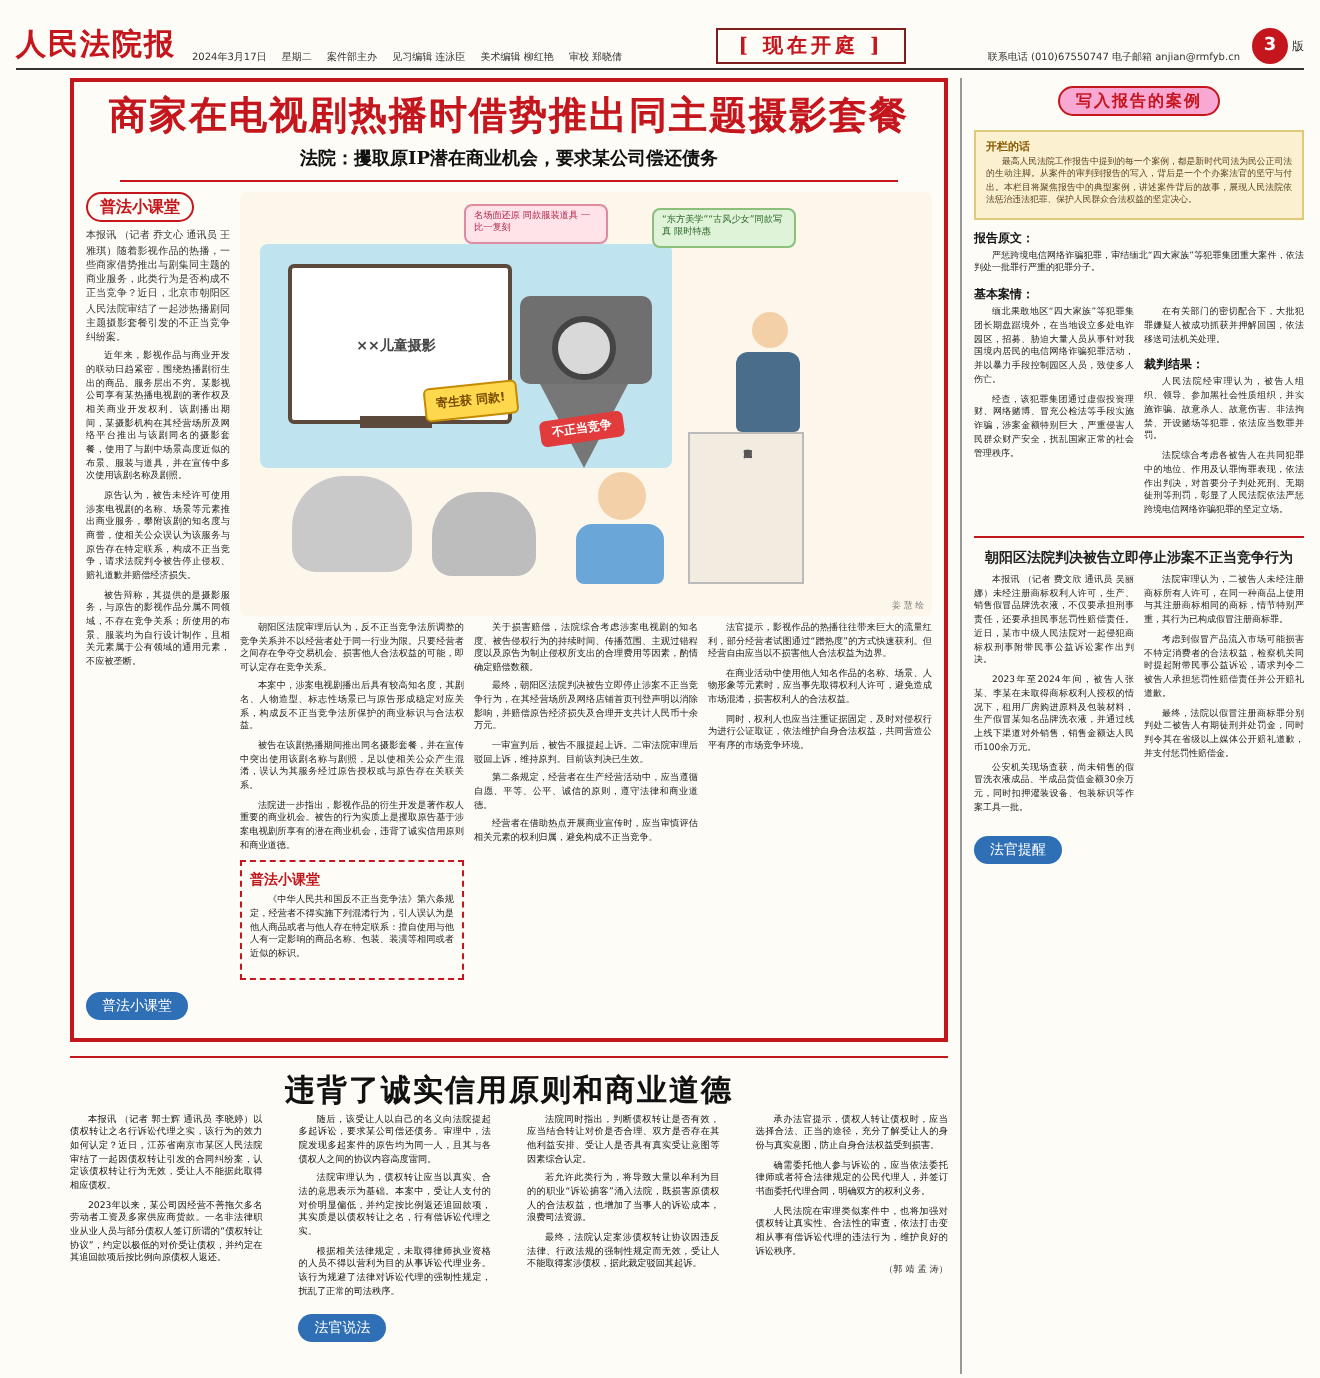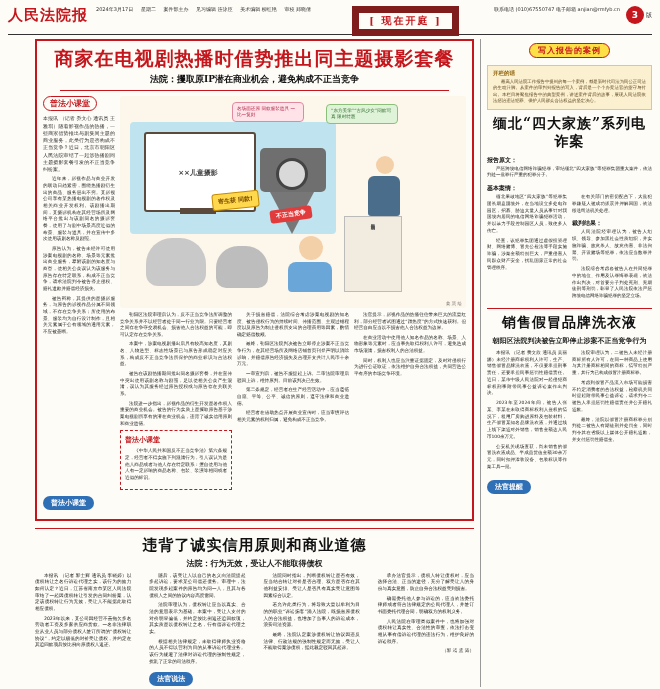--- a/index.html
+++ b/index.html
@@ -6,30 +6,30 @@
   body{
     width:660px;height:689px;
     background:#fdfcf7;
     font-family:"DejaVu Sans","Liberation Sans",sans-serif;
     overflow:hidden;
     color:#111;
   }
   .page{position:relative;width:660px;height:689px;box-sizing:border-box;padding:6px 8px;}
 
   
-  .masthead{display:flex;align-items:flex-start;height:26px;border-bottom:1px solid #333;padding-bottom:2px;}
+  .masthead{display:flex;align-items:flex-end;height:26px;border-bottom:1px solid #333;padding-bottom:2px;}
   .logo{
     color:#c4161c;font-weight:bold;font-size:15px;letter-spacing:1px;
     font-family:"DejaVu Serif","Liberation Serif",serif;white-space:nowrap;
   }
   .mast-meta{font-size:5px;color:#333;margin-left:8px;line-height:1.3;white-space:nowrap;}
   .mast-meta span{margin-right:6px;}
   .mast-center{flex:1;display:flex;justify-content:center;}
   .mast-banner{
-    border:7px solid #7f1d1d;color:#c4161c;font-size:10px;font-weight:bold;
+    border:1px solid #7f1d1d;color:#c4161c;font-size:10px;font-weight:bold;
     padding:1px 10px;font-family:"DejaVu Serif","Liberation Serif",serif;
     letter-spacing:2px;
   }
   .mast-right{font-size:5px;color:#333;white-space:nowrap;margin-right:6px;}
   .pagebadge{
     width:18px;height:18px;border-radius:50%;background:#c4161c;color:#fff;
     display:flex;align-items:center;justify-content:center;font-size:9px;font-weight:bold;
   }
   .pagebadge-wrap{display:flex;align-items:center;gap:2px;font-size:6px;color:#333;}
 
@@ -92,21 +92,21 @@
   .ill-poster{position:absolute;left:224px;top:120px;width:56px;height:74px;background:#f2ece0;border:1px solid #bbb;}
   .ill-poster .pt{font-size:4.4px;color:#555;writing-mode:vertical-rl;margin:4px auto;display:block;}
   .ill-credit{position:absolute;right:4px;bottom:2px;font-size:4.4px;color:#777;}
 
   
   .lawbox{border:1px dashed #c4161c;padding:4px;margin-top:3px;}
   .lawbox .lb-title{color:#c4161c;font-weight:bold;font-size:7px;margin-bottom:3px;font-family:"DejaVu Serif","Liberation Serif",serif;}
   .lawbox p{margin:0 0 3px;font-size:4.6px;line-height:1.45;text-indent:9px;text-align:justify;}
 
   .pill{
-    display:inline-block;background:#2f6fb5;color:#fff;font-size:7px;font-weight:bold;
+    display:inline-block;background:#2f6fb5;color:#fff;font-size:7px;font-weight:normal;
     padding:2px 8px;border-radius:9px;margin:4px 0;font-family:"DejaVu Serif","Liberation Serif",serif;
   }
 
   
   .article2{margin-top:7px;border-top:1px solid #c4161c;padding-top:5px;}
   .article2 h1{
     margin:2px 0 3px;text-align:center;font-size:15px;font-weight:bold;color:#111;
     font-family:"DejaVu Serif","Liberation Serif",serif;letter-spacing:1px;
   }
   .article2 h2{
@@ -119,21 +119,21 @@
   .sigline{text-align:right;font-size:4.6px;color:#333;margin-top:2px;}
 
   
   .rbanner{
     position:relative;height:22px;margin-bottom:4px;
     display:flex;align-items:center;justify-content:center;
   }
   .rbanner .rb-txt{
     color:#c4161c;font-weight:bold;font-size:8px;letter-spacing:1px;
     font-family:"DejaVu Serif","Liberation Serif",serif;
-    border:1px solid #c4161c;border-radius:10px;padding:1px 8px;background:#fde047;
+    border:1px solid #c4161c;border-radius:10px;padding:1px 8px;background:#f9a8d4;
   }
   .yellowpanel{
     background:#fbf0cf;border:1px solid #e2c97a;padding:4px 5px;margin-bottom:5px;
   }
   .yellowpanel .yp-title{font-size:5.5px;font-weight:bold;color:#8a5a00;margin-bottom:2px;}
   .yellowpanel p{margin:0;font-size:4.4px;line-height:1.45;text-indent:8px;text-align:justify;color:#5a4320;}
 
   .rtitle{
     text-align:center;font-size:14px;font-weight:bold;color:#111;margin:5px 0 4px;
     font-family:"DejaVu Serif","Liberation Serif",serif;letter-spacing:1px;
@@ -177,21 +177,21 @@
       <span>版</span>
     </div>
   </div>
 
   <div class="body-wrap">
 
     <div class="col-left">
 
       <div class="feature">
         <h1>商家在电视剧热播时借势推出同主题摄影套餐</h1>
-        <h2>法院：攫取原IP潜在商业机会，避免构成不正当竞争</h2>
+        <h2>法院：攫取原IP潜在商业机会，要求某公司偿还债务</h2>
 
         <div class="feat-cols">
 
           <div class="fcol w1">
             <div class="tagline">普法小课堂</div>
             <div class="byline">本报讯 （记者 乔文心 通讯员 王雅琪）随着影视作品的热播，一些商家借势推出与剧集同主题的商业服务，此类行为是否构成不正当竞争？近日，北京市朝阳区人民法院审结了一起涉热播剧同主题摄影套餐引发的不正当竞争纠纷案。</div>
             <p>近年来，影视作品与商业开发的联动日趋紧密，围绕热播剧衍生出的商品、服务层出不穷。某影视公司享有某热播电视剧的著作权及相关商业开发权利。该剧播出期间，某摄影机构在其经营场所及网络平台推出与该剧同名的摄影套餐，使用了与剧中场景高度近似的布景、服装与道具，并在宣传中多次使用该剧名称及剧照。</p>
             <p>原告认为，被告未经许可使用涉案电视剧的名称、场景等元素推出商业服务，攀附该剧的知名度与商誉，使相关公众误认为该服务与原告存在特定联系，构成不正当竞争，请求法院判令被告停止侵权、赔礼道歉并赔偿经济损失。</p>
             <p>被告辩称，其提供的是摄影服务，与原告的影视作品分属不同领域，不存在竞争关系；所使用的布景、服装均为自行设计制作，且相关元素属于公有领域的通用元素，不应被垄断。</p>
           </div>
@@ -255,21 +255,20 @@
             </div>
           </div>
 
         </div>
 
         <div class="pill">普法小课堂</div>
       </div>
 
       <div class="article2">
         <h1>违背了诚实信用原则和商业道德</h1>
-        <h2>法院：行为无效，受让人不能取得债权</h2>
         <div class="a2cols">
           <div class="a2col">
             <p>本报讯 （记者 郭士辉 通讯员 李晓婷）以债权转让之名行诉讼代理之实，该行为的效力如何认定？近日，江苏省南京市某区人民法院审结了一起因债权转让引发的合同纠纷案，认定该债权转让行为无效，受让人不能据此取得相应债权。</p>
             <p>2023年以来，某公司因经营不善拖欠多名劳动者工资及多家供应商货款。一名非法律职业从业人员与部分债权人签订所谓的“债权转让协议”，约定以极低的对价受让债权，并约定在其追回款项后按比例向原债权人返还。</p>
           </div>
           <div class="a2col">
             <p>随后，该受让人以自己的名义向法院提起多起诉讼，要求某公司偿还债务。审理中，法院发现多起案件的原告均为同一人，且其与各债权人之间的协议内容高度雷同。</p>
             <p>法院审理认为，债权转让应当以真实、合法的意思表示为基础。本案中，受让人支付的对价明显偏低，并约定按比例返还追回款项，其实质是以债权转让之名，行有偿诉讼代理之实。</p>
             <p>根据相关法律规定，未取得律师执业资格的人员不得以营利为目的从事诉讼代理业务。该行为规避了法律对诉讼代理的强制性规定，扰乱了正常的司法秩序。</p>
             <div class="pill">法官说法</div>
@@ -294,21 +293,20 @@
 
       <div class="rbanner">
         <div class="rb-txt">写入报告的案例</div>
       </div>
 
       <div class="yellowpanel">
         <div class="yp-title">开栏的话</div>
         <p>最高人民法院工作报告中提到的每一个案例，都是新时代司法为民公正司法的生动注脚。从案件的审判到报告的写入，背后是一个个办案法官的坚守与付出。本栏目将聚焦报告中的典型案例，讲述案件背后的故事，展现人民法院依法惩治违法犯罪、保护人民群众合法权益的坚定决心。</p>
       </div>
 
-      <div class="rtitle">缅北“四大家族”系列电诈案</div>
 
       <div class="rtext">
         <div class="rhead">报告原文：</div>
         <p>严惩跨境电信网络诈骗犯罪，审结缅北“四大家族”等犯罪集团重大案件，依法判处一批罪行严重的犯罪分子。</p>
         <div class="rhead">基本案情：</div>
       </div>
 
       <div class="rtwo">
         <div class="rc rtext">
           <p>缅北果敢地区“四大家族”等犯罪集团长期盘踞境外，在当地设立多处电诈园区，招募、胁迫大量人员从事针对我国境内居民的电信网络诈骗犯罪活动，并以暴力手段控制园区人员，致使多人伤亡。</p>
@@ -317,21 +315,20 @@
         <div class="rc rtext">
           <p>在有关部门的密切配合下，大批犯罪嫌疑人被成功抓获并押解回国，依法移送司法机关处理。</p>
           <div class="rhead">裁判结果：</div>
           <p>人民法院经审理认为，被告人组织、领导、参加黑社会性质组织，并实施诈骗、故意杀人、故意伤害、非法拘禁、开设赌场等犯罪，依法应当数罪并罚。</p>
           <p>法院综合考虑各被告人在共同犯罪中的地位、作用及认罪悔罪表现，依法作出判决，对首要分子判处死刑、无期徒刑等刑罚，彰显了人民法院依法严惩跨境电信网络诈骗犯罪的坚定立场。</p>
         </div>
       </div>
 
       <hr class="rrule">
 
-      <div class="rtitle">销售假冒品牌洗衣液</div>
       <div class="rsub">朝阳区法院判决被告立即停止涉案不正当竞争行为</div>
 
       <div class="rtwo">
         <div class="rc rtext">
           <p>本报讯 （记者 费文欣 通讯员 吴丽娜）未经注册商标权利人许可，生产、销售假冒品牌洗衣液，不仅要承担刑事责任，还要承担民事惩罚性赔偿责任。近日，某市中级人民法院对一起侵犯商标权刑事附带民事公益诉讼案作出判决。</p>
           <p>2023年至2024年间，被告人张某、李某在未取得商标权利人授权的情况下，租用厂房购进原料及包装材料，生产假冒某知名品牌洗衣液，并通过线上线下渠道对外销售，销售金额达人民币100余万元。</p>
           <p>公安机关现场查获，尚未销售的假冒洗衣液成品、半成品货值金额30余万元，同时扣押灌装设备、包装标识等作案工具一批。</p>
         </div>
         <div class="rc rtext">
           <p>法院审理认为，二被告人未经注册商标所有人许可，在同一种商品上使用与其注册商标相同的商标，情节特别严重，其行为已构成假冒注册商标罪。</p>

